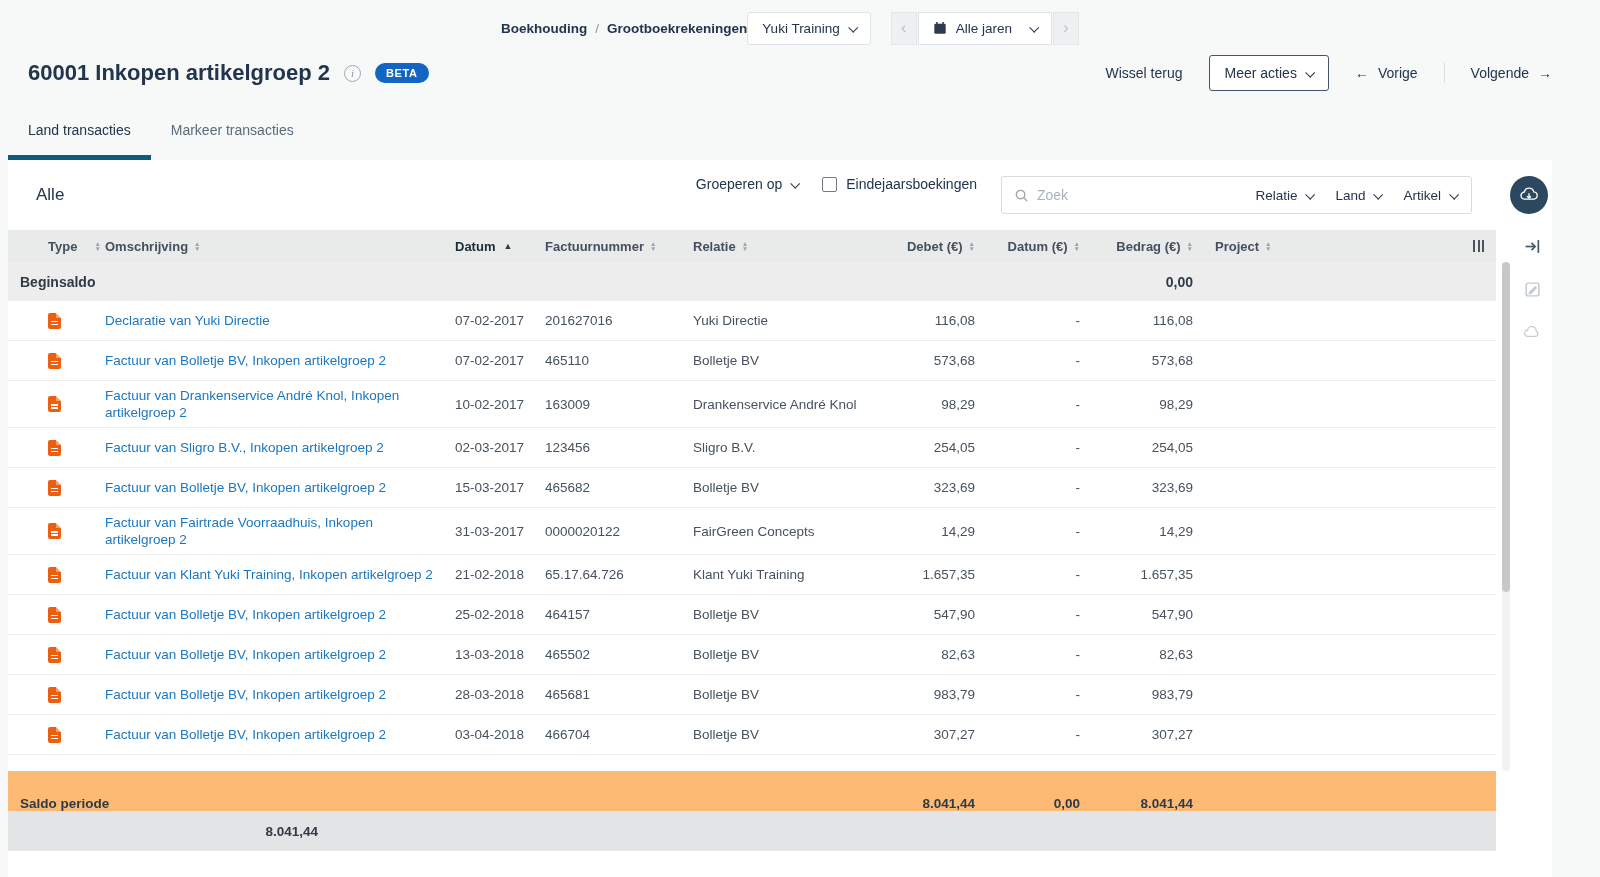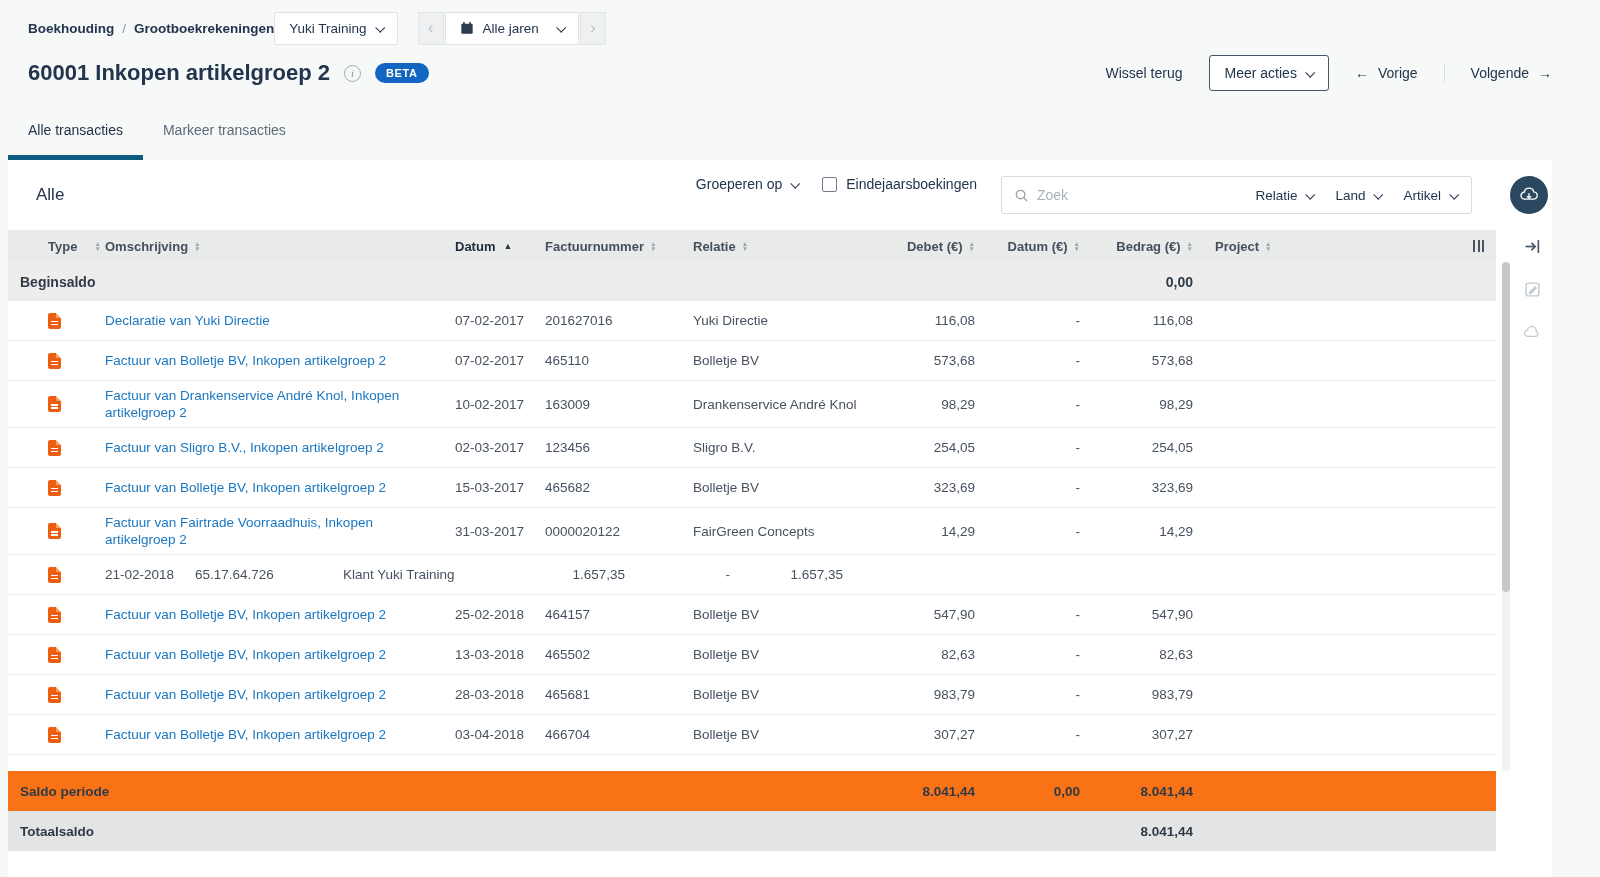--- a/index.html
+++ b/index.html
@@ -1,21 +1,21 @@
 <!DOCTYPE html>
 <html><head>
 <meta charset="utf-8">
 <style>
   * { margin:0; padding:0; box-sizing:border-box; }
   html,body { width:1600px; height:877px; }
   body { font-family:"Liberation Sans","DejaVu Sans",sans-serif; background:#f7f8f8; color:#22354d; overflow:hidden; }
   .page { position:relative; width:1600px; height:877px; background:#f7f8f8; overflow:hidden; }
 
   
-  .topbar { height:48px; padding:8px 48px 0 28px; display:flex; justify-content:flex-start; align-items:center; }
+  .topbar { height:48px; padding:8px 48px 0 28px; display:flex; justify-content:center; align-items:center; }
   .crumbs { font-size:13.5px; font-weight:bold; color:#22354d; display:flex; gap:8px; align-items:center; }
   .crumbs .sep { color:#8c99a7; font-weight:normal; }
   .crumbs a { color:#22354d; text-decoration:none; cursor:pointer; }
   .top-right { display:flex; align-items:center; gap:20px; }
   .select-btn { background:#fff; border:1px solid #dfe3e7; border-radius:3px; padding:8px 14px; font-size:13.5px; color:#22354d; display:flex; align-items:center; cursor:pointer; }
   .chev { display:inline-block; width:7px; height:7px; border-right:1.5px solid currentColor; border-bottom:1.5px solid currentColor; transform:rotate(45deg) translateY(-1px); margin-left:9px; }
   .year-group { display:flex; gap:1px; }
   .year-arrow { width:26px; display:flex; align-items:center; justify-content:center; background:#eef0f1; border:1px solid #e3e6e8; color:#b9bfc6; font-size:16px; cursor:pointer; }
   .year-main { background:#fff; border:1px solid #dfe3e7; padding:8px 14px; font-size:13.5px; display:flex; align-items:center; gap:9px; cursor:pointer; }
 
@@ -76,21 +76,21 @@
   .tbody { flex:1 1 auto; overflow:hidden; background:#fff; }
   .beginsaldo-row { height:39px; background:#ededee; display:flex; align-items:center; font-size:14px; font-weight:bold; color:#2e3a46; }
   .trow { display:flex; align-items:center; min-height:40px; border-bottom:1px solid #ececec; background:#fff; font-size:13.5px; color:#46525f; }
   .trow .cell { display:flex; align-items:center; padding-top:6px; padding-bottom:6px; }
   .desc-link { color:#1b77c0; text-decoration:none; cursor:pointer; line-height:17px; }
 
   .doc-icon { width:13px; height:16px; background:#ec5f10; border-radius:2px; position:relative; display:inline-block; cursor:pointer; }
   .doc-fold { position:absolute; top:0; right:0; width:0; height:0; border-style:solid; border-width:0 5px 5px 0; border-color:#fff #fff #f5a15f #f5a15f; }
   .doc-lines { position:absolute; left:3px; top:8px; width:7px; height:1.5px; background:#fff; box-shadow:0 3px 0 #fff; }
 
-  .saldo-row { height:40px; background:#f97316; display:flex; align-items:center; font-size:13.5px; font-weight:bold; color:#2e3a46; flex:0 0 auto; }
+  .saldo-row { height:40px; background:#fdba74; display:flex; align-items:flex-end; font-size:13.5px; font-weight:bold; color:#2e3a46; flex:0 0 auto; }
   .totaal-row { height:40px; background:#e3e4e5; display:flex; align-items:center; font-size:13.5px; font-weight:bold; color:#2e3a46; flex:0 0 auto; }
   .bottom-spacer { height:26px; background:#fff; flex:0 0 auto; }
 
   
   .scrollbar { position:absolute; top:102px; bottom:106px; right:42px; width:8px; background:#f1f2f2; border-radius:4px; }
   .scroll-thumb { position:absolute; top:0; left:0; width:8px; height:330px; background:#c6c8ca; border-radius:4px; cursor:grab; }
   .side-icons { position:absolute; right:2px; top:78px; width:36px; display:flex; flex-direction:column; align-items:center; gap:26px; }
   .side-icons .sicon { cursor:pointer; display:flex; }
 </style>
 </head>
@@ -143,21 +143,21 @@
       </div>
       <div class="vdiv"></div>
       <div class="nav-link">
         <span>Volgende</span>
         <span>→</span>
       </div>
     </div>
   </div>
 
   <div class="tabsbar">
-    <div class="tab active">Alle transacties</div>
+    <div class="tab active">Land transacties</div>
     <div class="tab inactive">Markeer transacties</div>
   </div>
 
   <div class="card">
 
     <div class="filter-row">
       <div class="alle-label">Alle</div>
       <div class="filter-controls">
         <div class="groeperen">
           <span>Groeperen op</span>
@@ -397,20 +397,23 @@
     <div class="cell c-rest"></div>
   </div>
 
   <div class="trow">
     <div class="cell c-type">
       <span class="doc-icon">
                   <span class="doc-fold"></span>
                   <span class="doc-lines"></span>
                 </span>
     </div>
+    <div class="cell c-omsch">
+      <a class="desc-link">Factuur van Klant Yuki Training, Inkopen artikelgroep 2</a>
+    </div>
     <div class="cell c-datum">21-02-2018</div>
     <div class="cell c-factuur">65.17.64.726</div>
     <div class="cell c-relatie">Klant Yuki Training</div>
     <div class="cell c-debet num">1.657,35</div>
     <div class="cell c-credit num">-</div>
     <div class="cell c-bedrag num">1.657,35</div>
     <div class="cell c-project"></div>
     <div class="cell c-rest"></div>
   </div>
 
@@ -498,21 +501,20 @@
 
       <div class="saldo-row">
         <div class="c-label">Saldo periode</div>
         <div class="c-debet num" style="text-align:right;">8.041,44</div>
         <div class="c-credit num" style="text-align:right;">0,00</div>
         <div class="c-bedrag num" style="text-align:right;">8.041,44</div>
         <div class="c-project"></div>
         <div class="c-rest"></div>
       </div>
       <div class="totaal-row">
-        <div class="c-label">Totaalsaldo</div>
         <div class="c-debet num"></div>
         <div class="c-credit num"></div>
         <div class="c-bedrag num" style="text-align:right;">8.041,44</div>
         <div class="c-project"></div>
         <div class="c-rest"></div>
       </div>
       <div class="bottom-spacer"></div>
     </div>
 
     <div class="scrollbar">

